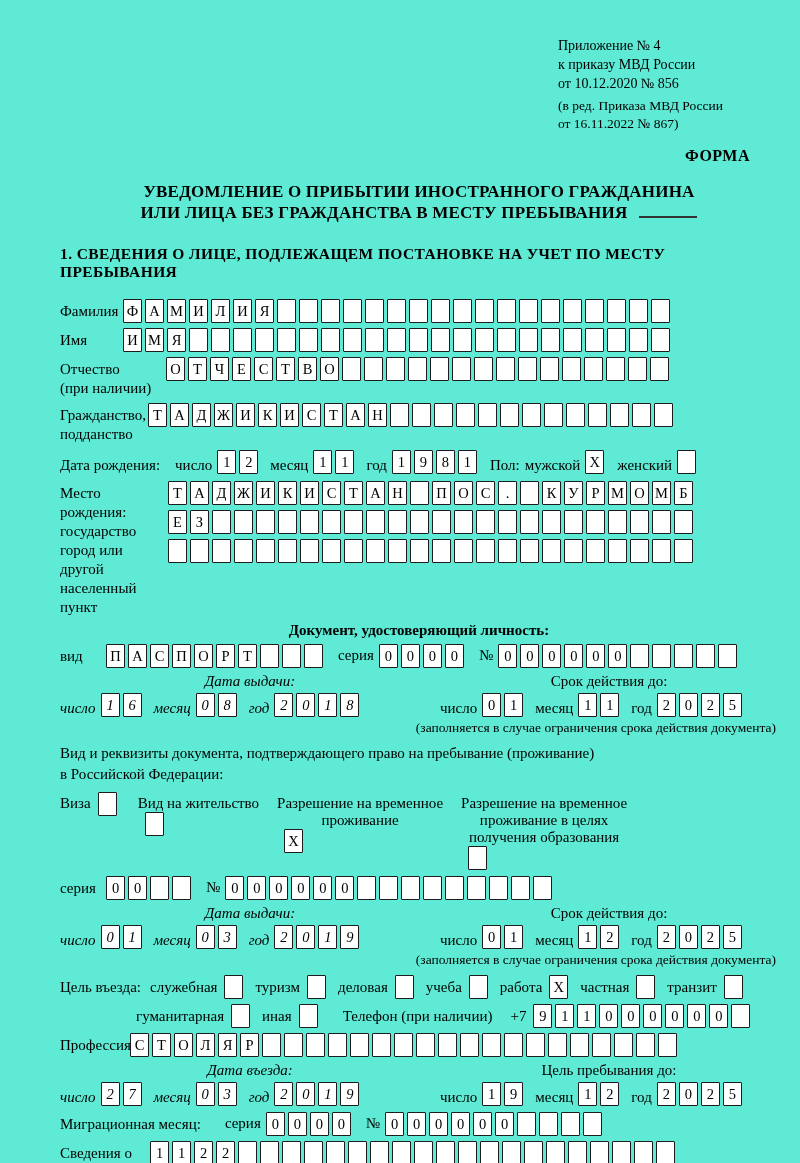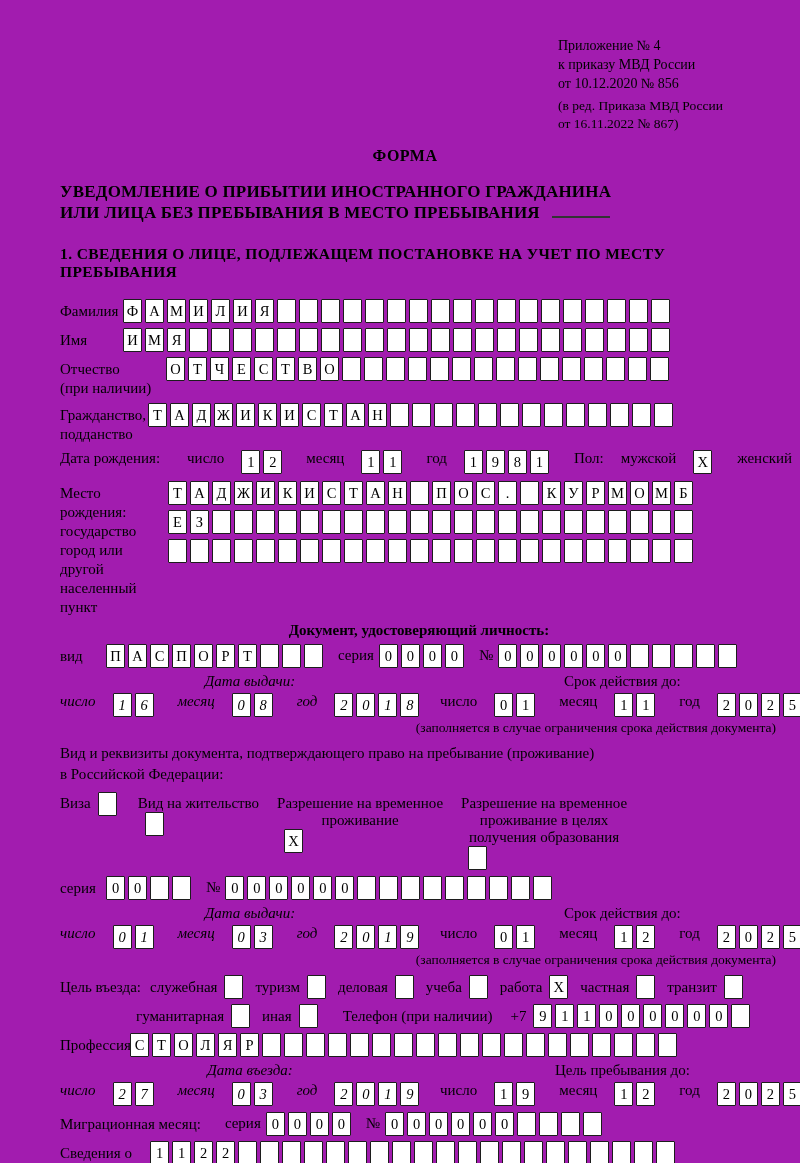--- a/index.html
+++ b/index.html
@@ -1,24 +1,24 @@
 <!DOCTYPE html>
 <html><head>
 <meta charset="utf-8">
 <style>
   html,body{margin:0;padding:0;background:#fff;color:#000;}
   body{font-family:"Liberation Serif","DejaVu Serif",serif;font-size:15px;}
-  .page{width:800px;height:1163px;box-sizing:border-box;padding:36px 22px 0 60px;overflow:hidden;position:relative;background:#a21caf;}
+  .page{width:800px;height:1163px;box-sizing:border-box;padding:36px 22px 0 60px;overflow:hidden;position:relative;background:#5eead4;}
 
   .annex{margin-left:498px;font-size:14px;line-height:19px;}
   .annex .sub{font-size:13.5px;margin-top:4px;line-height:18px;}
   .annex .sub2{font-size:13.5px;line-height:18px;}
-  .forma{text-align:center;padding-right:28px;font-weight:bold;font-size:16px;margin-top:14px;letter-spacing:.5px;}
-
-  .title{font-weight:bold;font-size:17px;line-height:21px;margin-top:16px;letter-spacing:.2px;}
+  .forma{text-align:right;padding-right:28px;font-weight:bold;font-size:16px;margin-top:14px;letter-spacing:.5px;}
+
+  .title{text-align:center;font-weight:bold;font-size:17px;line-height:21px;margin-top:16px;letter-spacing:.2px;}
   .blank{display:inline-block;width:58px;border-bottom:2px solid #333;margin-left:12px;}
 
   .sec1{font-weight:bold;font-size:15.5px;letter-spacing:.4px;margin-top:22px;margin-bottom:18px;}
 
   .frow{display:flex;align-items:flex-start;margin-bottom:5px;}
   .flabel{flex:0 0 auto;line-height:19px;padding-top:3px;}
   .ml{white-space:pre-line;}
   .w62{width:63px}.w104{width:106px}.w86{width:88px}.w106{width:108px}.w46{width:46px}.w72{width:70px}.w90{width:90px}
   .boxes{display:inline-flex;flex-wrap:nowrap;}
   .cell{width:17px;height:22px;border:1.6px solid #1c1c1c;border-radius:1px;margin-right:3px;text-align:center;line-height:22px;font-size:14.5px;display:inline-block;background:#fff;flex:0 0 auto;}
@@ -26,21 +26,21 @@
   .stack .boxes{margin-bottom:5px;}
 
   .doc-head{text-align:center;font-weight:bold;font-size:15px;margin:2px 0 5px;}
   .inlbl{padding:3px 5px 0 12px;flex:0 0 auto;}
   .inlbl.first{padding-left:24px;}
 
   .datecols{display:flex;margin-top:3px;}
   .dcol.left{flex:0 0 380px;font-style:italic;}
   .dcol.right{flex:1;}
   .dhead{text-align:center;margin-bottom:3px;}
-  .drow{display:flex;align-items:flex-start;gap:12px;}
+  .drow{display:flex;align-items:flex-end;}
   .dlbl{margin-right:5px;flex:0 0 auto;}
   .gaprt{margin-right:9px;}
   .note{text-align:right;font-size:13.5px;padding-right:2px;margin:3px 0 7px;}
   .para{line-height:21px;}
 
   .optrow{display:flex;align-items:flex-start;margin:7px 0 6px;}
   .opt{display:flex;align-items:flex-start;}
   .opt .lbl{padding-top:3px;}
   .opt .ctr{text-align:center;}
   .cbx{display:inline-flex;margin-left:7px;}
@@ -63,21 +63,21 @@
     <div>к приказу МВД России</div>
     <div>от 10.12.2020 № 856</div>
     <div class="sub">(в ред. Приказа МВД России</div>
     <div class="sub2">от 16.11.2022 № 867)</div>
   </div>
 
   <div class="forma">ФОРМА</div>
 
   <div class="title">
     <div>УВЕДОМЛЕНИЕ О ПРИБЫТИИ ИНОСТРАННОГО ГРАЖДАНИНА</div>
-    <div><span>ИЛИ ЛИЦА БЕЗ ПРЕБЫВАНИЯ В МЕСТО ПРЕБЫВАНИЯ</span><span class="blank"></span></div>
+    <div><span>ИЛИ ЛИЦА БЕЗ ГРАЖДАНСТВА В МЕСТУ ПРЕБЫВАНИЯ</span><span class="blank"></span></div>
   </div>
 
   <div class="sec1">1. СВЕДЕНИЯ О ЛИЦЕ, ПОДЛЕЖАЩЕМ ПОСТАНОВКЕ НА УЧЕТ ПО МЕСТУ ПРЕБЫВАНИЯ</div>
 
   <div class="frow">
     <span class="flabel w62">Фамилия</span>
     <span class="boxes">
         <span class="cell">Ф</span>
         <span class="cell">А</span>
         <span class="cell">М</span>

